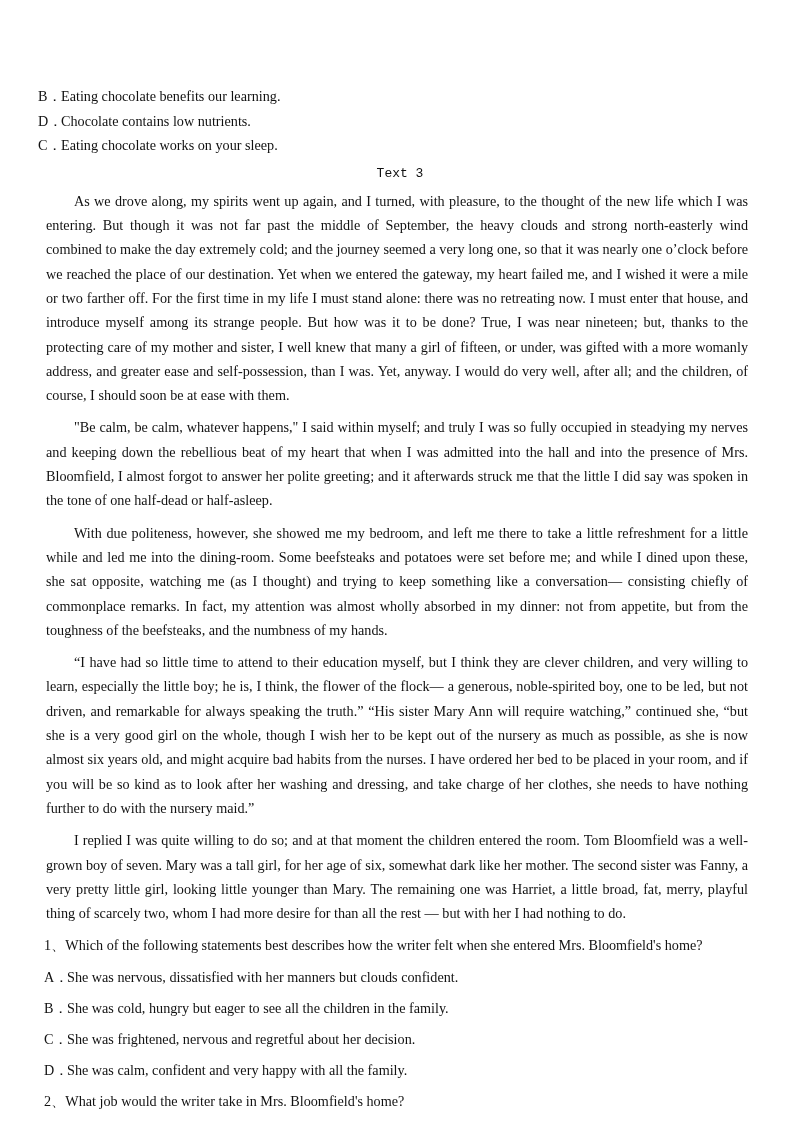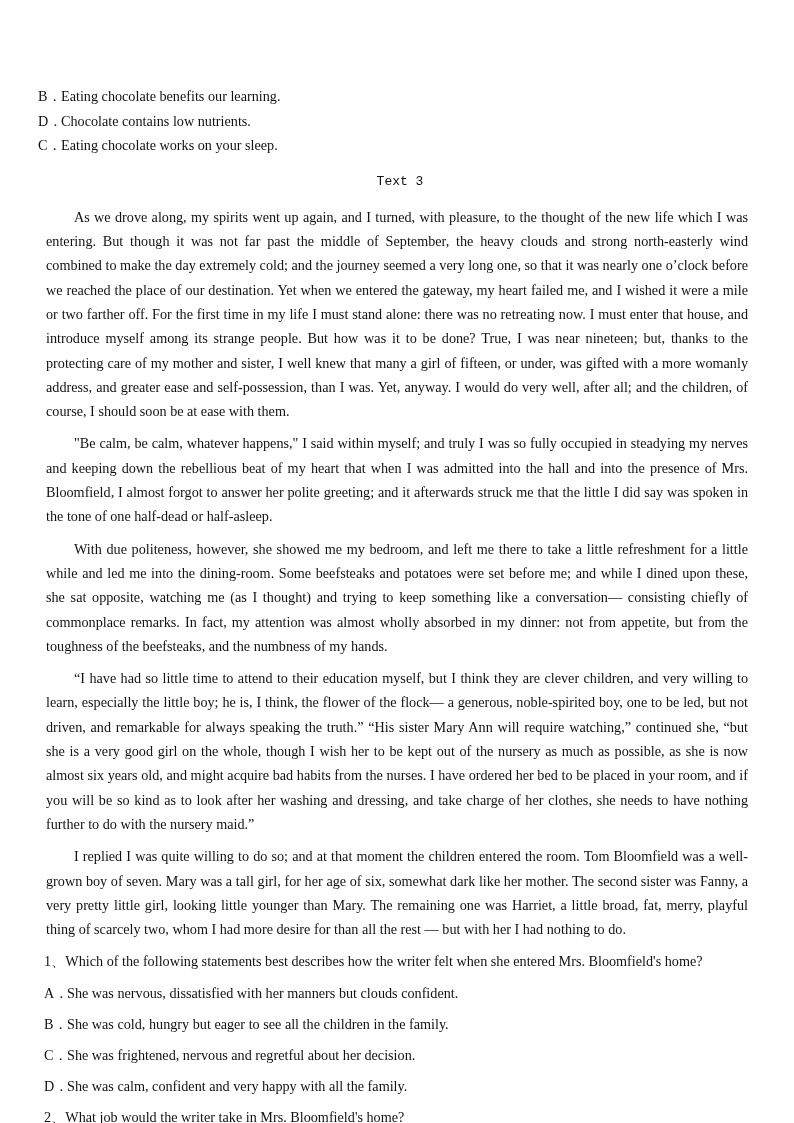--- a/index.html
+++ b/index.html
@@ -8,21 +8,21 @@
       font-family: "Liberation Serif", "DejaVu Serif", serif;
       font-size: 14.2px; color: #111111;
     }
     .page {
       position: absolute; left: 38px; top: 84px; width: 718px;
     }
     .opt { line-height: 24.6px; margin: 0; }
     .opt .lbl { display: inline-block; width: 23px; }
     .heading {
       font-family: "Liberation Mono", "DejaVu Sans Mono", monospace;
-      font-size: 13px; text-align: center; line-height: 15px; margin: 16px; padding-left: 6px;
+      font-size: 13px; text-align: center; line-height: 15px; margin: 8px; padding-left: 6px;
     }
     .para { text-indent: 28px; margin: 8px; line-height: 24.3px; text-align: justify; }
     .q { line-height: 25.2px; margin: 6px; }
     .two-col { display: flex; line-height: 25.2px; gap: 24px; }
     .two-col .cell { width: 275px; }
     .two-col .cell .lbl { display: inline-block; width: 23px; }
   </style>
 </head>
 <body>
 

